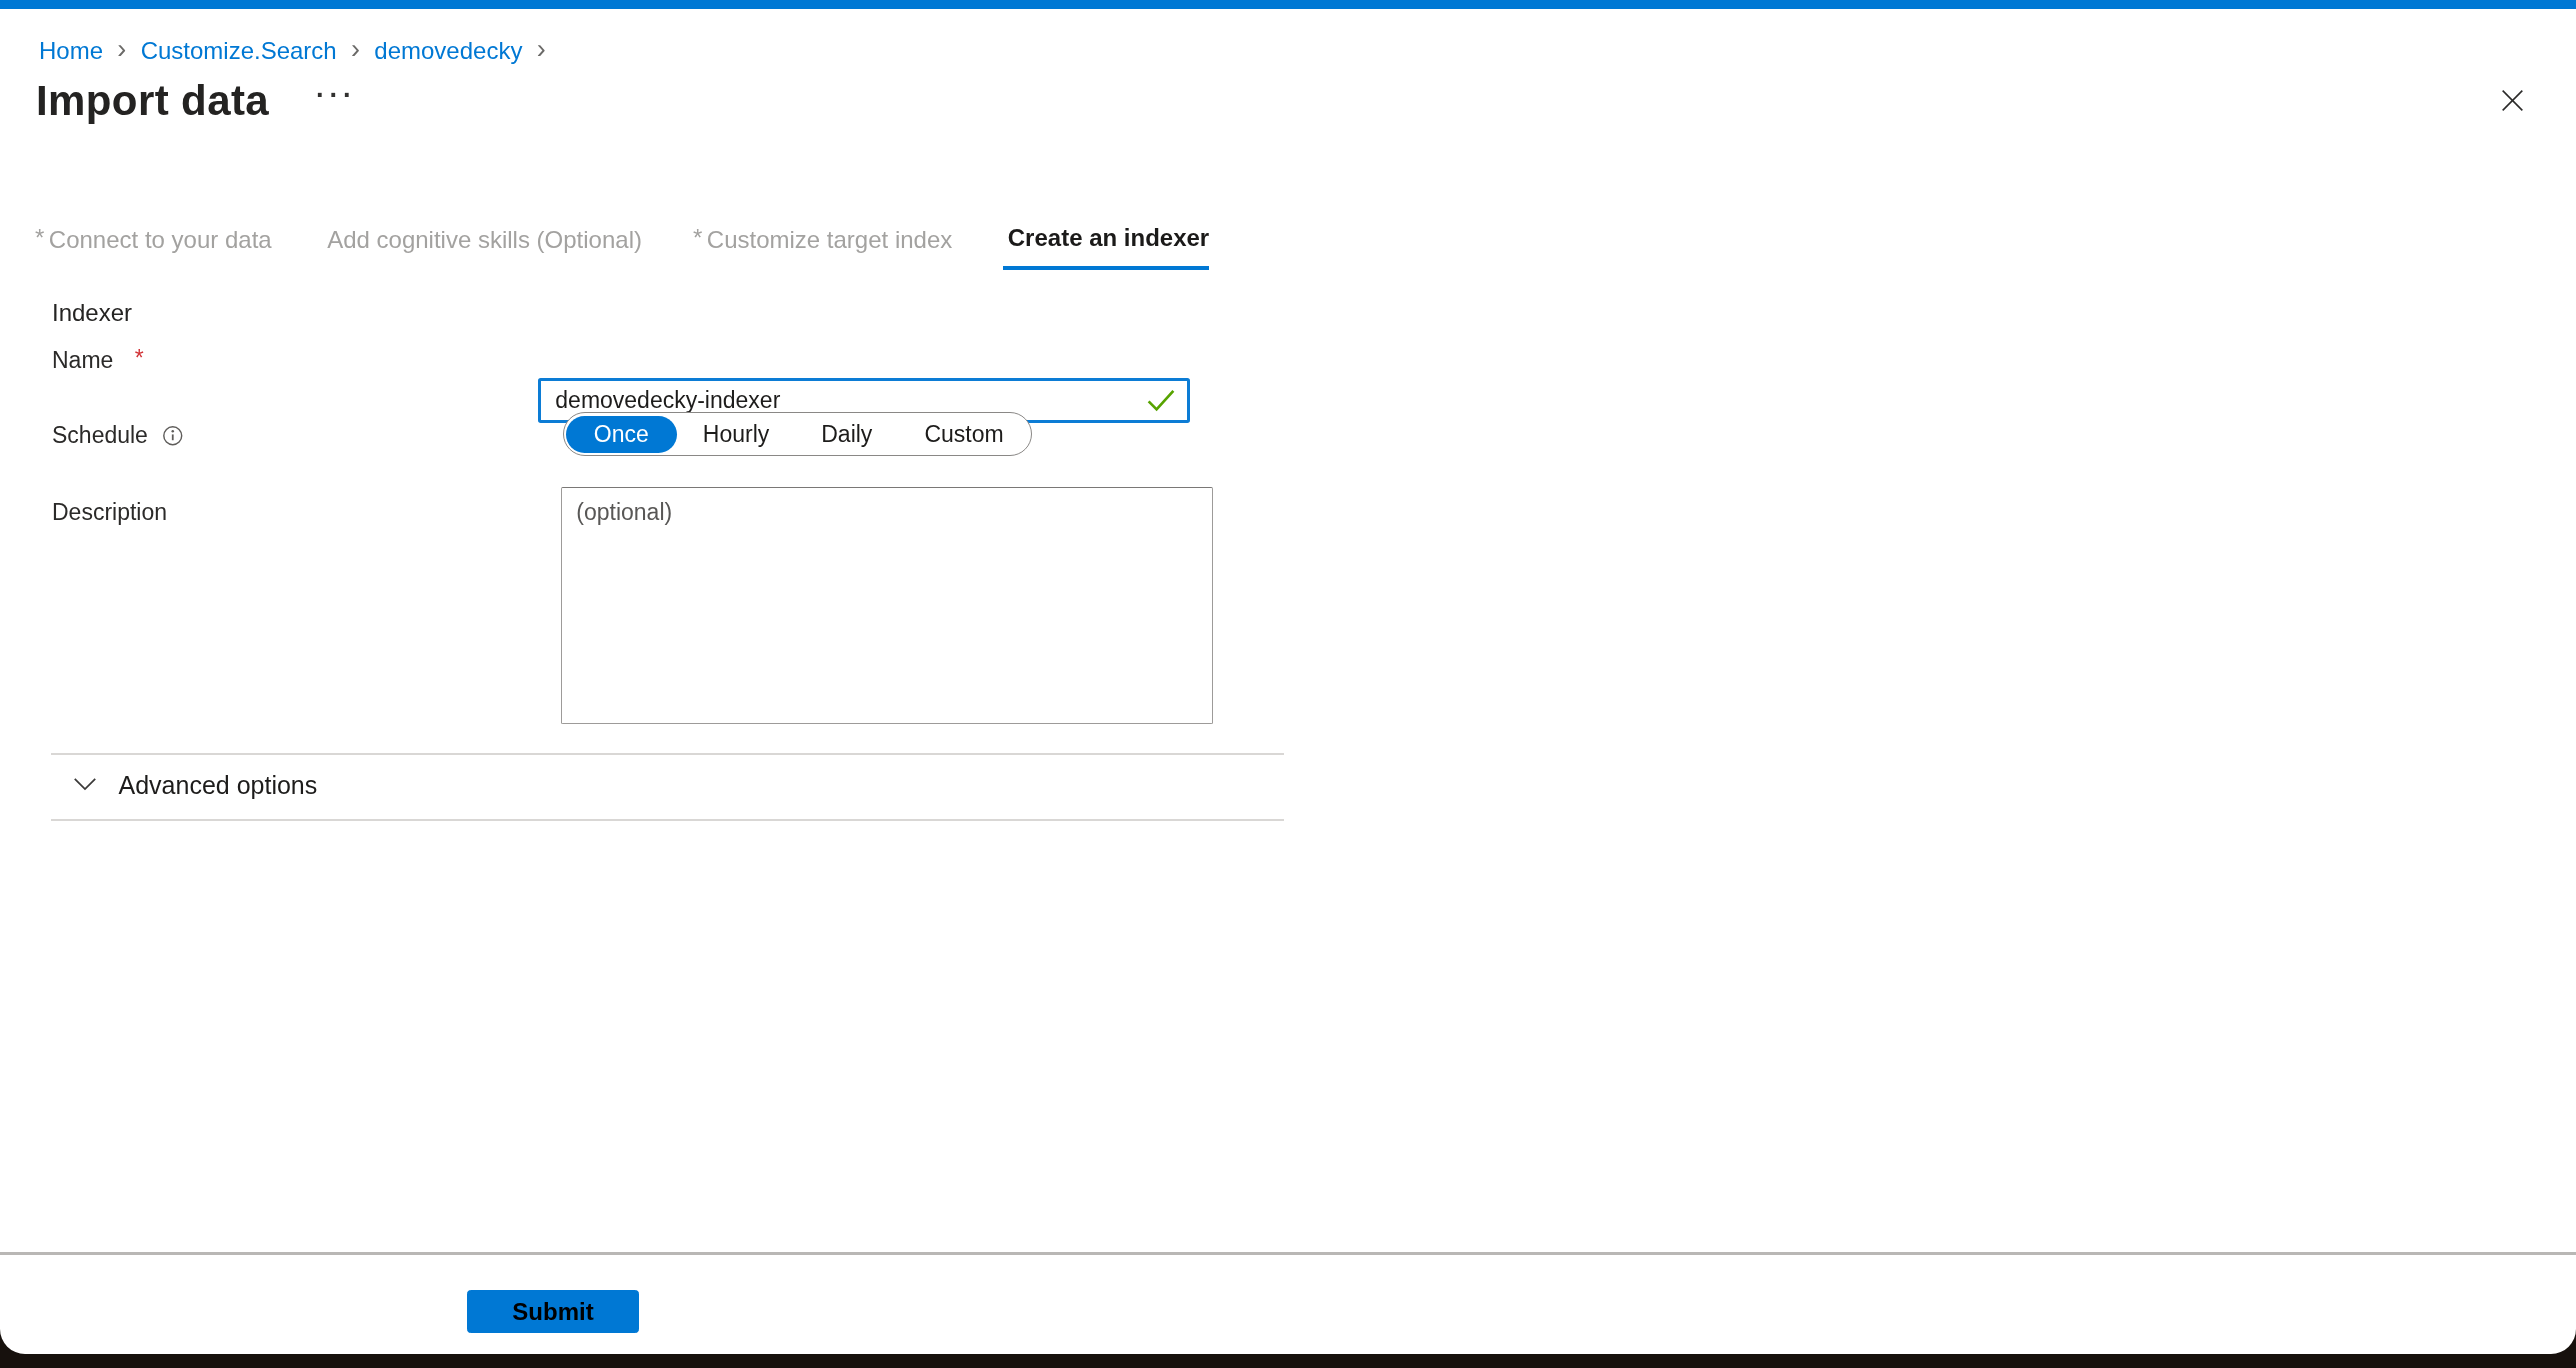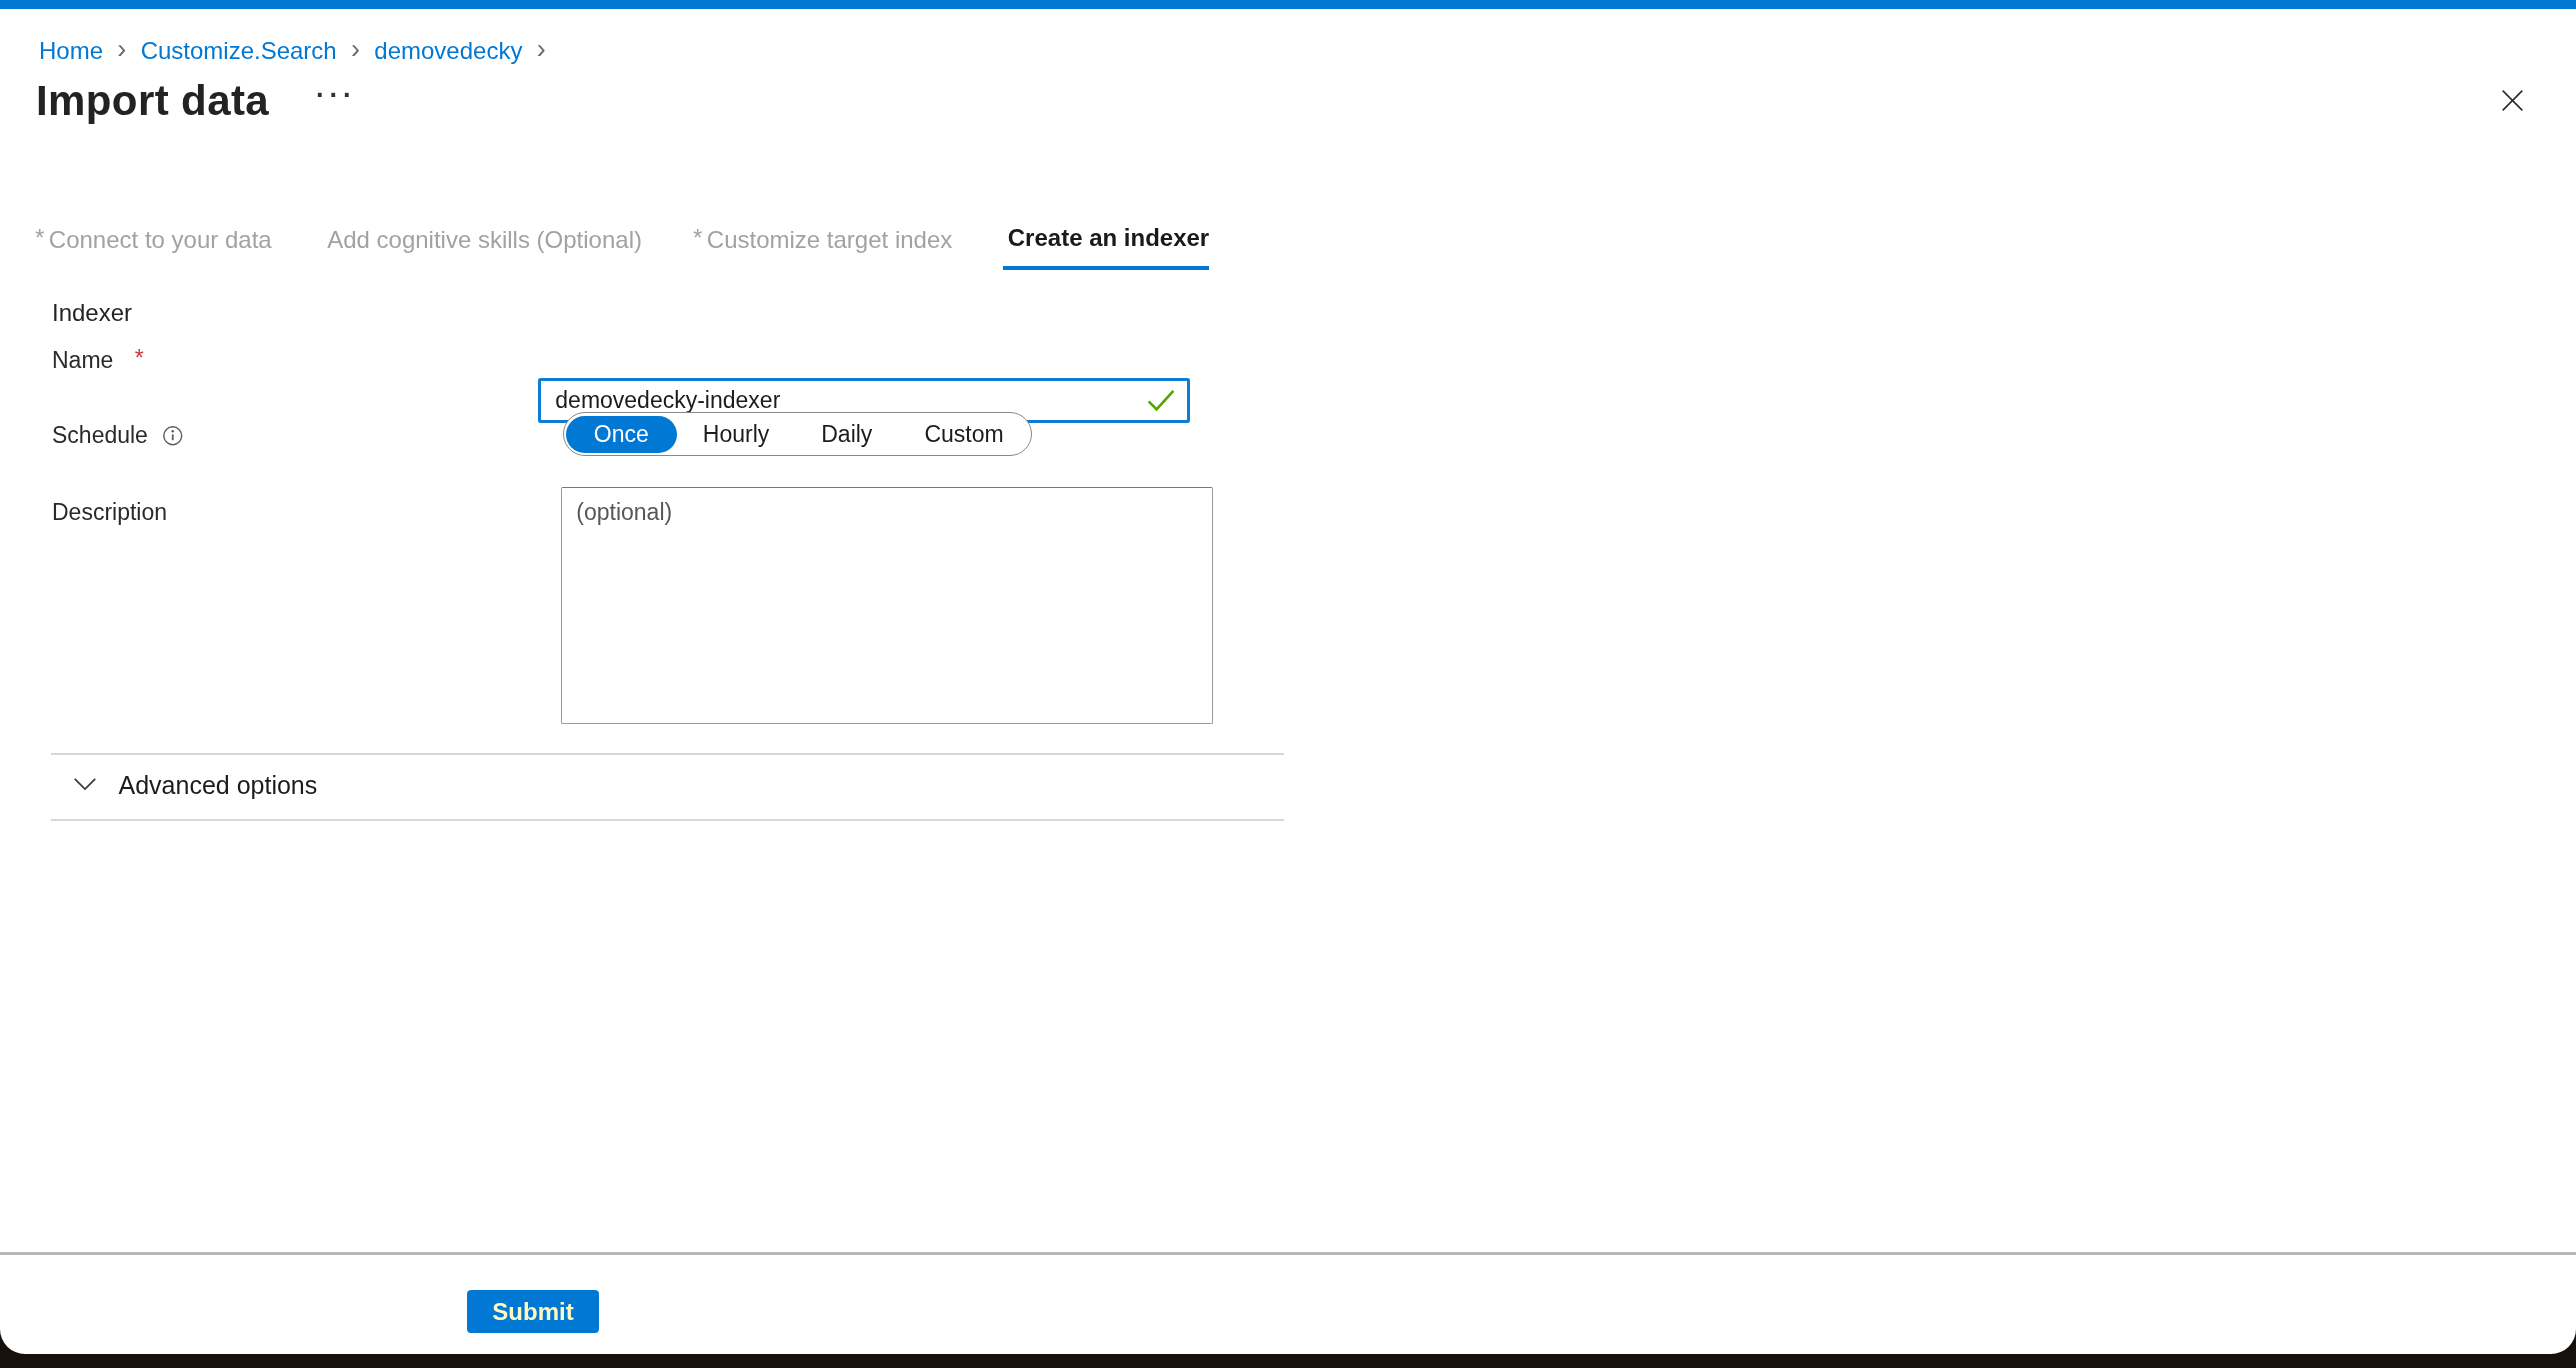--- a/index.html
+++ b/index.html
@@ -112,22 +112,22 @@
     position:absolute; top:1290px; height:43px;
     display:flex; align-items:center; justify-content:center;
     font-size:24px; font-weight:bold; border-radius:3.6px; cursor:pointer;
     font-family:"Liberation Sans", sans-serif;
   }
   .btn-previous {
     left:36px; width:420px;
     background:#ffffff; border:1.8px solid #8a8886; color:#1d1c1b;
   }
   .btn-submit {
-    left:467px; width:132px;
-    background:#0078d4; border:1.8px solid #0078d4; color:#fef9c3;
+    left:467px; width:172px;
+    background:#0078d4; border:1.8px solid #0078d4; color:#000000;
   }
 </style>
 </head>
 <body>
 
 <div class="page">
   <div class="topbar"></div>
 
   <div class="breadcrumb">
     <span class="crumb-link">Home</span>

